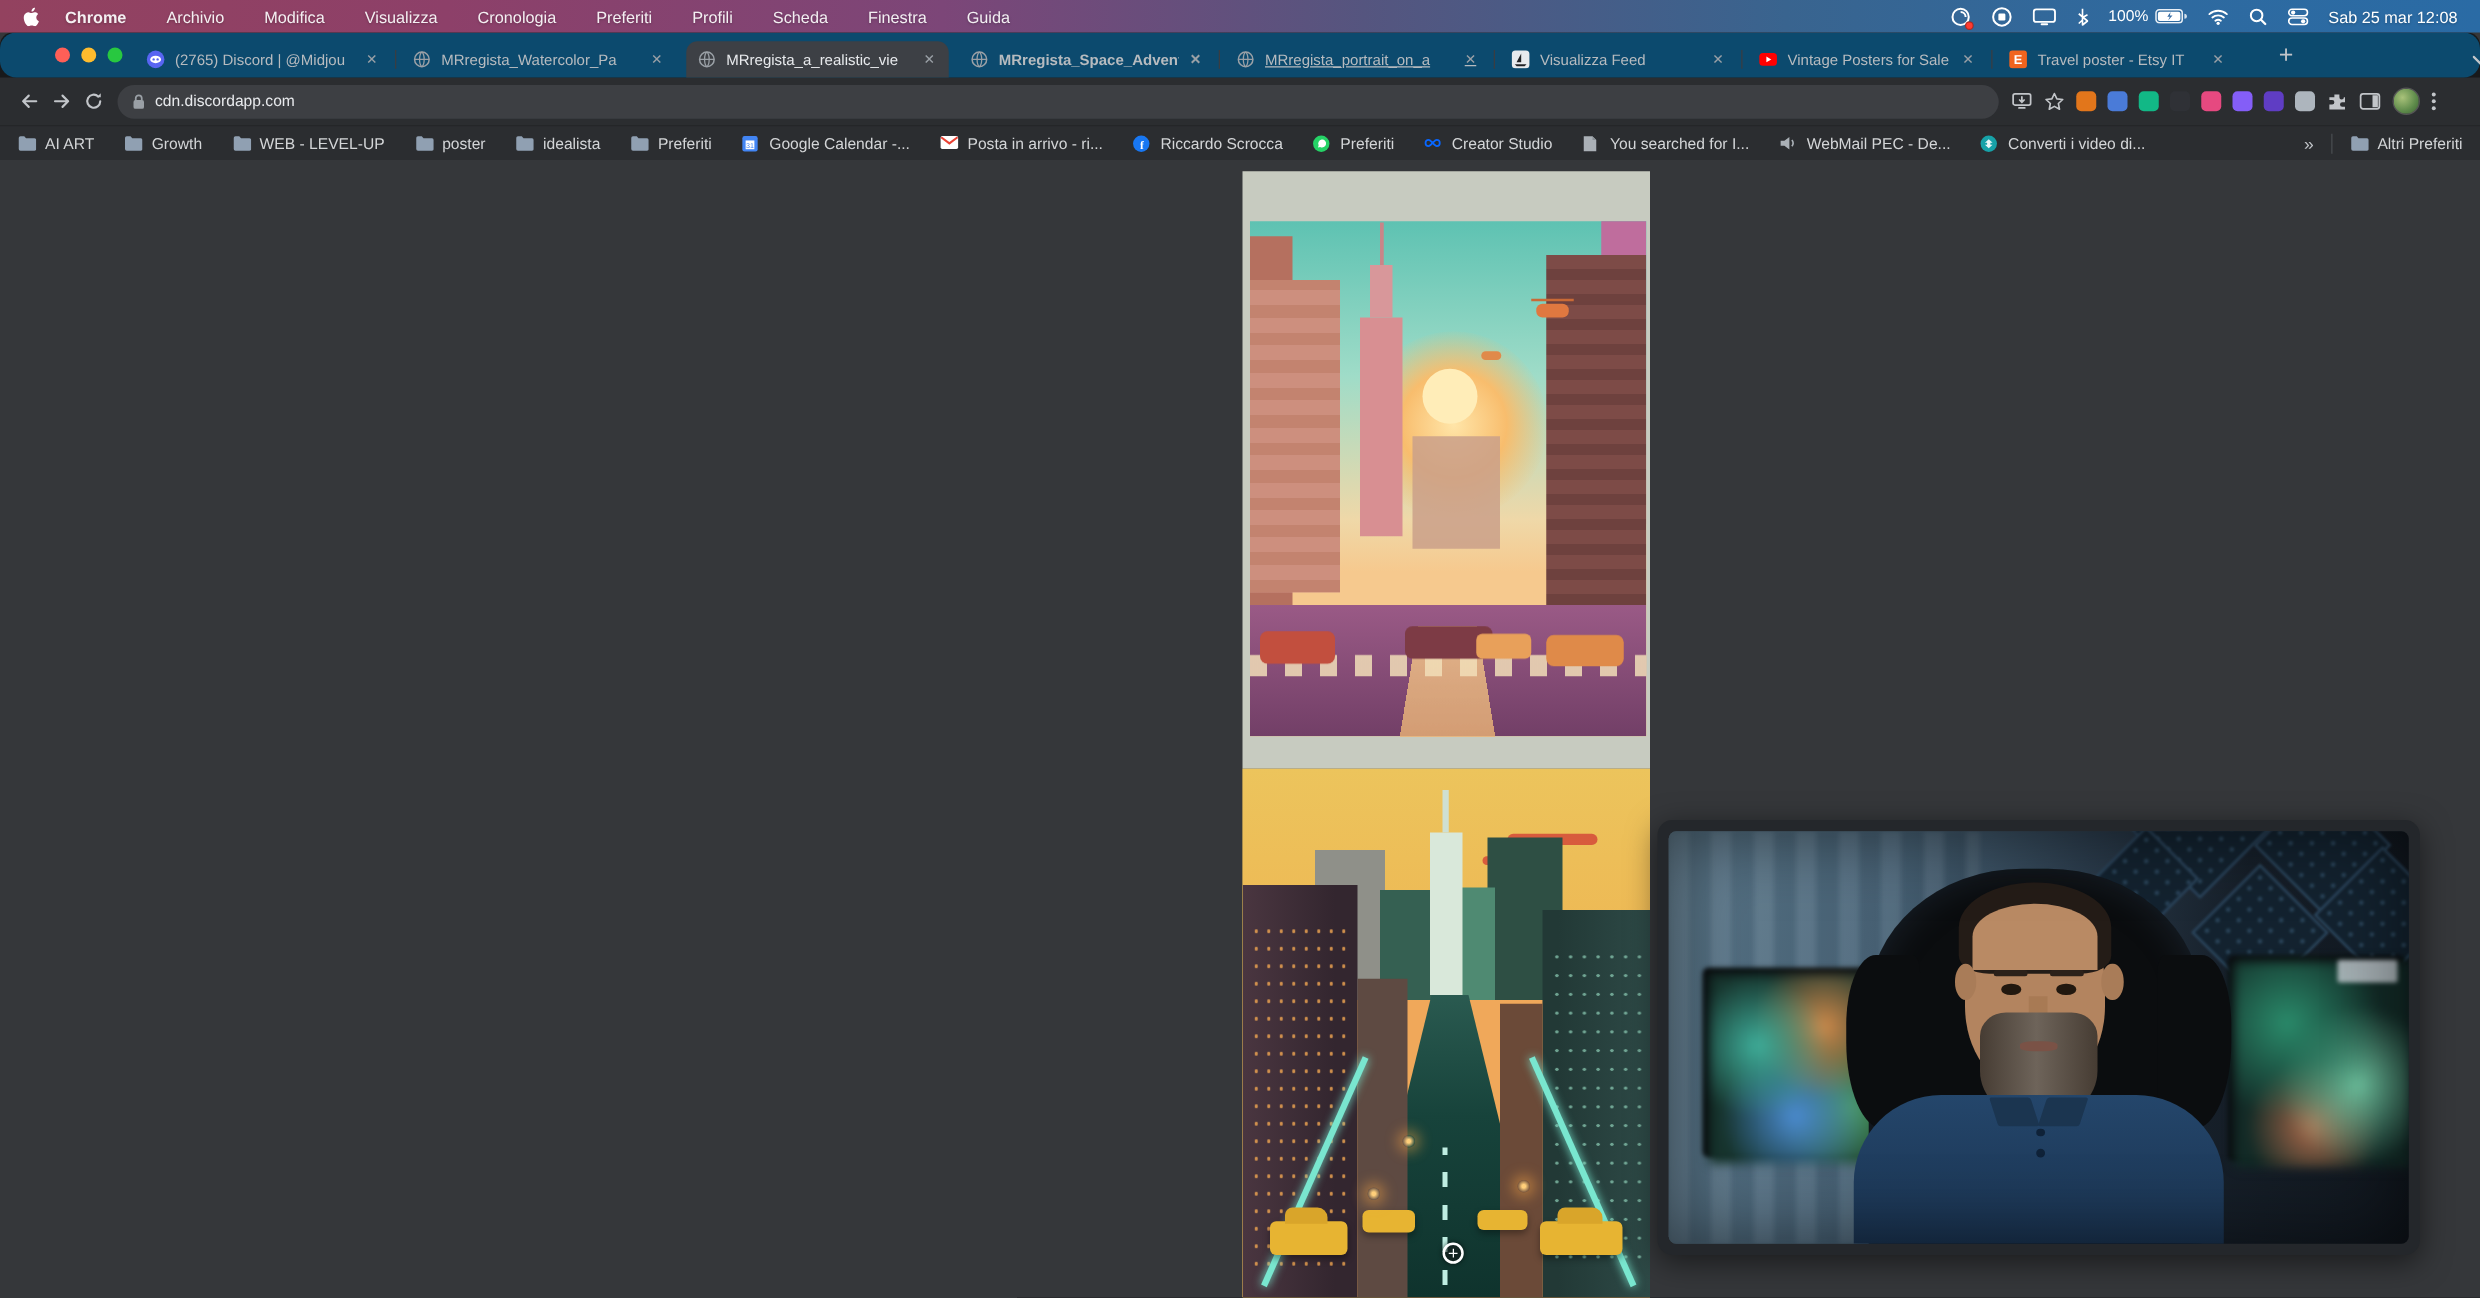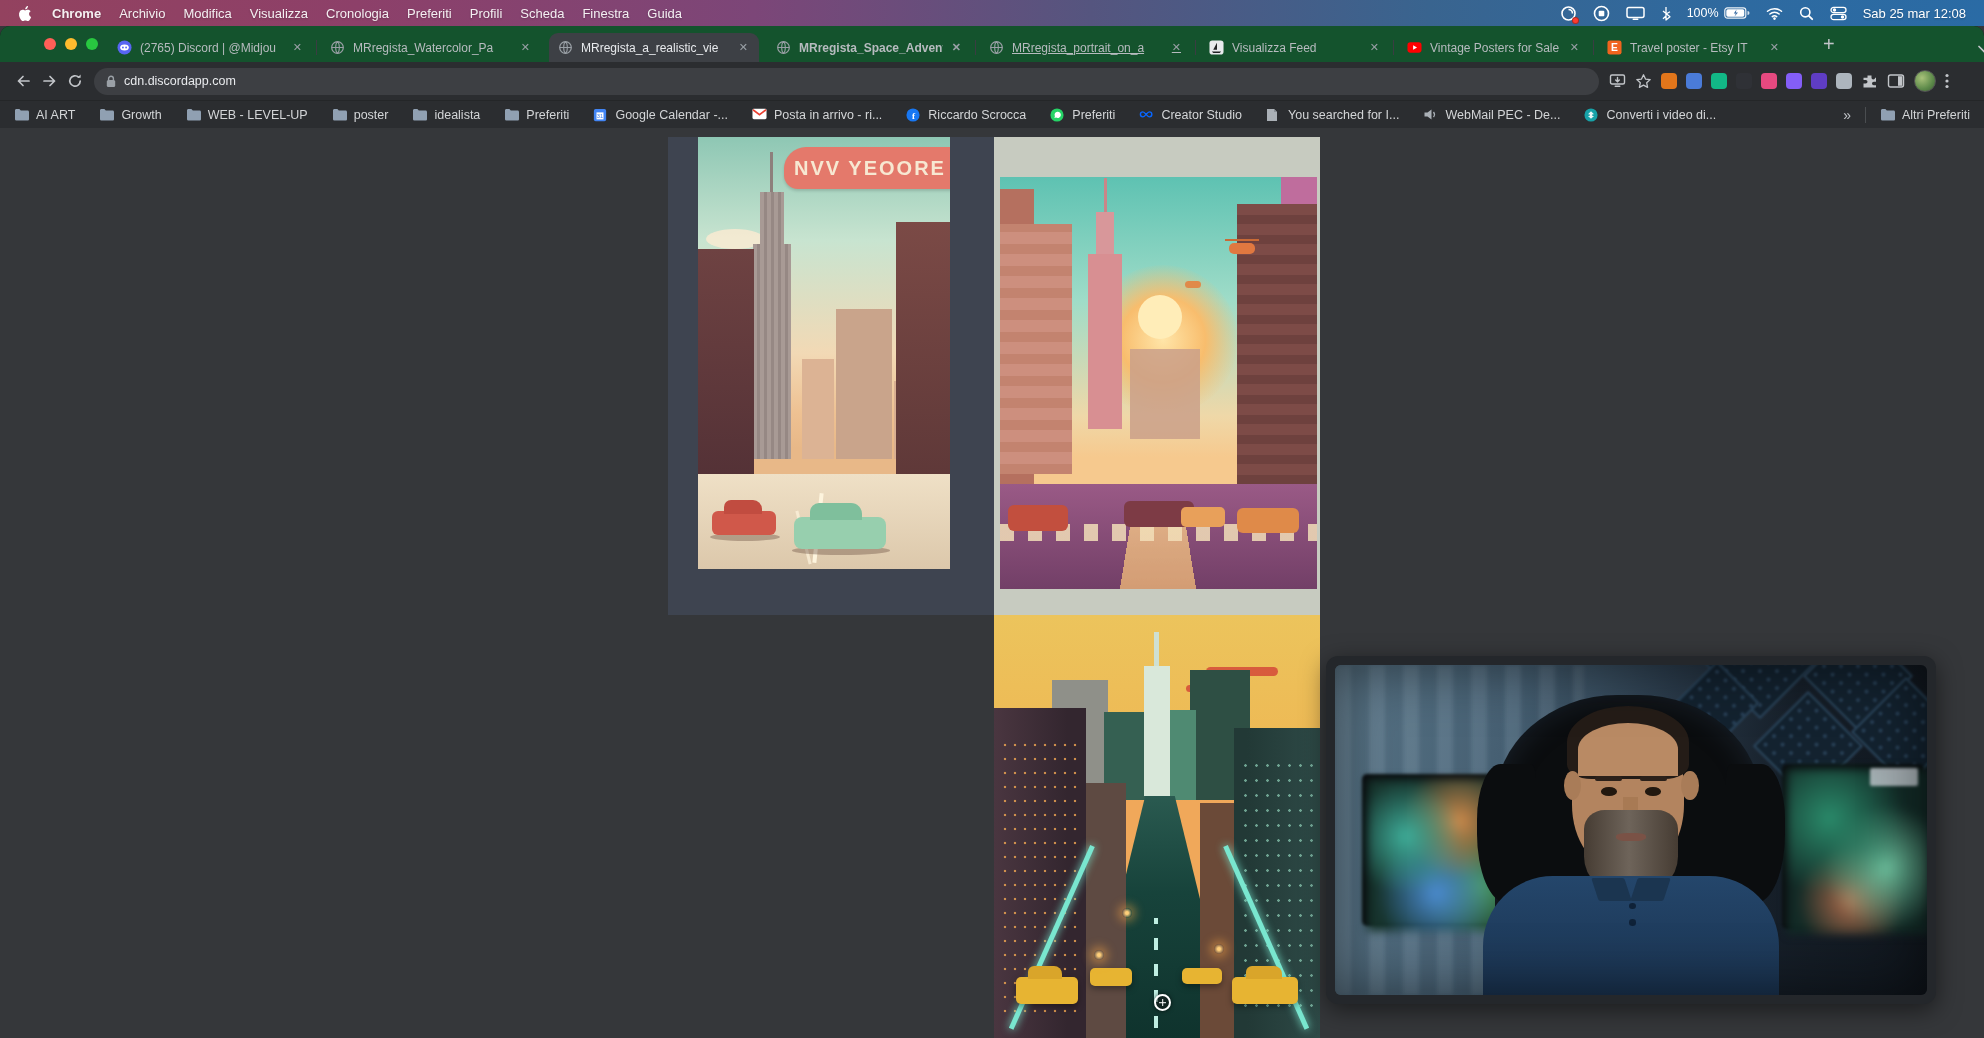--- a/index.html
+++ b/index.html
@@ -6,35 +6,35 @@
   html,body { width:1984px; height:1038px; overflow:hidden; background:#35373a;
     font-family:"Liberation Sans", sans-serif; }
   .abs { position:absolute; }
 
   
   .menubar { position:absolute; top:0; left:0; width:1984px; height:26px; z-index:50;
     background:linear-gradient(90deg,#93425f 0%,#8d4069 18%,#7c4678 38%,#55557f 55%,#39648f 72%,#2e6aa0 88%,#2a6ba5 100%);
     display:flex; align-items:center; padding:0 18px; color:#fff; font-size:13px; }
   .menu-left { display:flex; align-items:center; gap:20px; }
   .apple-icon { width:14px; height:15px; display:inline-block; }
-  .menu-items { display:flex; gap:18px; }
+  .menu-items { display:flex; gap:32px; }
   .menu-item { color:rgba(255,255,255,.92); text-shadow:0 1px 2px rgba(0,0,0,.25); cursor:default; }
   .menu-item.bold { font-weight:bold; }
   .menu-right { margin-left:auto; display:flex; align-items:center; gap:16px; }
   .status-icon { display:inline-flex; align-items:center; position:relative; }
   .battery-wrap { display:flex; align-items:center; gap:5px; font-size:12.5px; }
   .clock { font-size:13px; text-shadow:0 1px 2px rgba(0,0,0,.25); white-space:nowrap; }
   .rec-badge { position:absolute; right:-2px; bottom:-2px; width:7px; height:7px; border-radius:50%; background:#ff3b30; border:1px solid rgba(0,0,0,.3); }
 
   
   .window { position:absolute; top:26px; left:0; width:1984px; height:1012px;
     background:#18191b; border-radius:10px 10px 0 0; overflow:hidden; }
 
   
-  .tabstrip { position:relative; height:36px; background:#14532d; }
+  .tabstrip { position:relative; height:36px; background:#0c4a6e;border-radius:13px; }
   .traffic-lights { position:absolute; left:44px; top:12px; display:flex; gap:9px; }
   .tl { width:12px; height:12px; border-radius:50%; }
   .tabs { position:absolute; left:108px; top:7px; display:flex; height:29px; align-items:stretch; }
   .tab { display:flex; align-items:center; gap:7px; padding:0 9px; margin-right:8px;
     color:#b7bbbf; font-size:12px; border-radius:9px 9px 0 0; position:relative; cursor:pointer; }
   .tab.sep::before { content:""; position:absolute; left:-5px; top:7px; bottom:7px; width:1px; background:#3a3d42; }
   .tab.active { background:#3d4045; color:#e8eaed; }
   .favicon { width:16px; height:16px; flex:0 0 16px; display:inline-flex; }
   .tab-title { white-space:nowrap; overflow:hidden; text-overflow:clip; flex:1; }
   .tab-close { color:#9aa0a6; font-size:11px; padding:0 2px; cursor:pointer; }
@@ -658,42 +658,20 @@
         </span>
         <span>Altri Preferiti</span>
       </span>
     </span>
   </div>
 
   <div class="content">
 
     <div class="mjgrid">
 
-      <div class="quad q1">
-        <div class="poster p1 art">
-          <div class="cloud c1"></div>
-            <div class="cloud c2"></div>
-          <div class="twr-bg2"></div>
-            <div class="twr-bg1"></div>
-            <div class="twr-bg3"></div>
-          <div class="esb-shaft"></div>
-            <div class="esb-up"></div>
-            <div class="esb-spire"></div>
-          <div class="bld1-l"></div>
-            <div class="bld1-r"></div>
-          <div class="street1"></div>
-            <div class="lane1"></div>
-            <div class="lane2"></div>
-          <div class="shadow1"></div>
-            <div class="shadow2"></div>
-          <div class="car-red"></div>
-            <div class="car-mint"></div>
-          <div class="banner1">NVV YEOORE</div>
-        </div>
-      </div>
 
       <div class="quad q2">
         <div class="poster p2 art">
           <div class="sun-glow"></div>
             <div class="sun-core"></div>
           <div class="mid2"></div>
           <div class="esb2"></div>
             <div class="esb2-up"></div>
             <div class="esb2-spire"></div>
           <div class="bld2-l2"></div>

